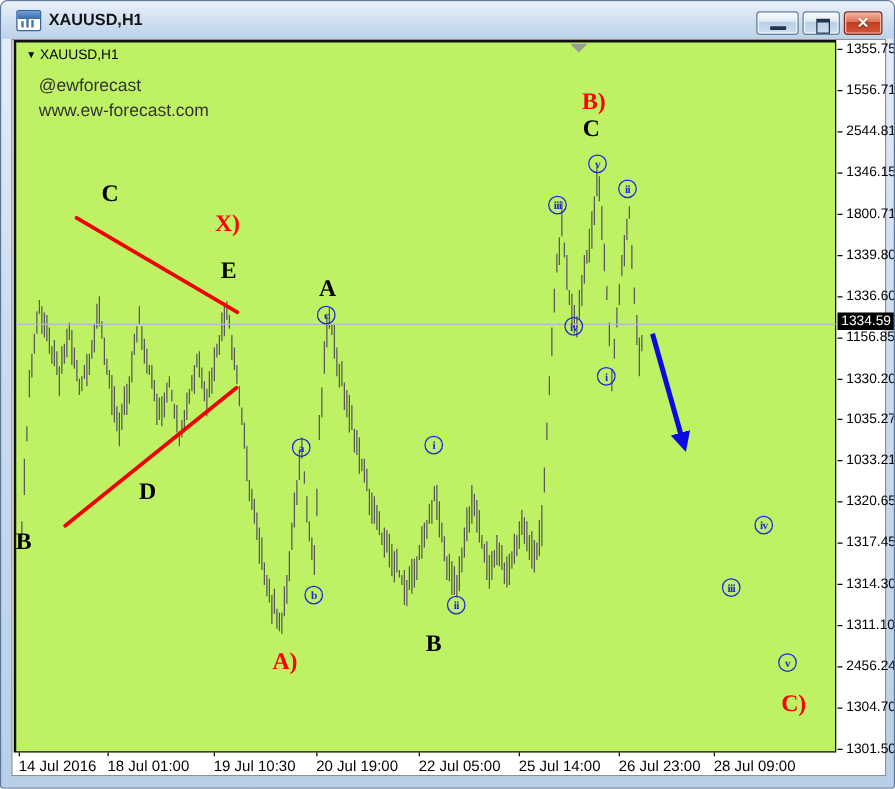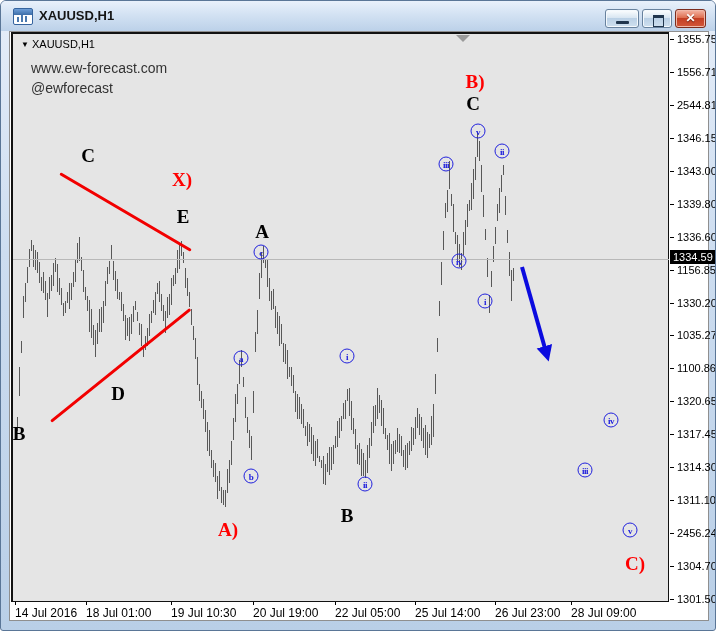--- a/index.html
+++ b/index.html
@@ -21,21 +21,21 @@
   .wbtn-min{width:34px;position:relative;}
   .wbtn-res{width:30px;position:relative;}
   .wbtn-close{width:31px;border:1px solid #7c2d1e;box-shadow:inset 0 0 0 1px #f0b9a9;
     background:linear-gradient(#f4b6a6,#de7052 45%,#c23d22 46%,#d2573a);
     color:#fff;font-size:12px;font-weight:700;text-align:center;line-height:17px;
     text-shadow:0 1px 1px #6e1d0e;}
   .glyph-min{position:absolute;left:10px;top:11px;width:13px;height:3px;background:#21364e;border-radius:1px;}
   .glyph-res{position:absolute;left:10px;top:5px;width:9px;height:8px;border:1px solid #21364e;border-top-width:3px;background:transparent;}
   .client{position:absolute;left:8px;top:30px;width:700px;height:590px;background:#fff;border:1px solid #8f8f8f;box-sizing:border-box;}
   .plot{position:absolute;left:1px;top:0px;width:658px;height:570px;box-sizing:border-box;
-    border:1px solid #111;border-left-width:2px;border-top-width:2px;background:#e5e5e5;overflow:visible;}
+    border:1px solid #111;border-left-width:2px;border-top-width:2px;background:#bef264;overflow:visible;}
   .chart-header{position:absolute;left:8px;top:4px;font-size:11px;color:#000;}
   .chart-header .tri{font-size:8px;vertical-align:1px;}
   .watermark{position:absolute;left:18px;top:24px;font-size:14px;color:#333;line-height:20px;}
   .scroll-marker{position:absolute;top:1px;width:0;height:0;border-left:7px solid transparent;
     border-right:7px solid transparent;border-top:7px solid #9a9a9a;}
   .price-line{position:absolute;left:0;width:656px;height:1px;background:#b8b8b8;}
   .bar{position:absolute;width:1px;background:#585858;}
   .tline{position:absolute;height:3px;border-radius:2px;transform-origin:0 50%;}
   .wave-letter{position:absolute;transform:translate(-50%,-50%);font-family:"Liberation Serif",serif;
     font-size:19px;font-weight:600;white-space:nowrap;}
@@ -72,22 +72,22 @@
         <div class="glyph-res"></div>
       </div>
       <div class="wbtn wbtn-close"><span>✕</span></div>
     </div>
   </div>
 
   <div class="client">
     <div class="plot">
       <div class="chart-header"><span class="tri">▼</span> <span>XAUUSD,H1</span></div>
       <div class="watermark">
+        <div>@ewforecast</div>
         <div>www.ew-forecast.com</div>
-        <div>@ewforecast</div>
       </div>
       <div class="scroll-marker" style="left:443px"></div>
       <div>
           <div class="bar" style="left: 4px; top: 383.273px; height: 13.5238px; background: rgb(88, 88, 88);"></div>
           <div class="bar" style="left: 6px; top: 333.053px; height: 28.71px; background: rgb(88, 88, 88);"></div>
           <div class="bar" style="left: 8px; top: 306.803px; height: 11.7698px; background: rgb(88, 88, 88);"></div>
           <div class="bar" style="left: 10px; top: 262.229px; height: 22.2092px; background: rgb(88, 88, 88);"></div>
           <div class="bar" style="left: 12px; top: 249.22px; height: 19.0612px; background: rgb(88, 88, 88);"></div>
           <div class="bar" style="left: 14px; top: 232.666px; height: 16.63px; background: rgb(88, 88, 88);"></div>
           <div class="bar" style="left: 16px; top: 214.865px; height: 18.4105px; background: rgb(88, 88, 88);"></div>
@@ -375,33 +375,33 @@
     <div class="price-axis">
         <div class="pa-tick" style="top: 7px;"></div>
         <div class="pa-label" style="top: 7px;">1355.75</div>
         <div class="pa-tick" style="top: 40px;"></div>
         <div class="pa-label" style="top: 40.0336px;">1556.71</div>
         <div class="pa-tick" style="top: 73px;"></div>
         <div class="pa-label" style="top: 73.0672px;">2544.81</div>
         <div class="pa-tick" style="top: 106px;"></div>
         <div class="pa-label" style="top: 106.101px;">1346.15</div>
         <div class="pa-tick" style="top: 139px;"></div>
-        <div class="pa-label" style="top: 138.618px;">1343.00</div>
+        <div class="pa-label" style="top: 138.618px;">1800.71</div>
         <div class="pa-tick" style="top: 172px;"></div>
         <div class="pa-label" style="top: 171.652px;">1339.80</div>
         <div class="pa-tick" style="top: 205px;"></div>
         <div class="pa-label" style="top: 204.685px;">1336.60</div>
         <div class="pa-tick" style="top: 238px;"></div>
         <div class="pa-label" style="top: 237.719px;">1156.85</div>
         <div class="pa-tick" style="top: 271px;"></div>
         <div class="pa-label" style="top: 270.753px;">1330.20</div>
         <div class="pa-tick" style="top: 303px;"></div>
         <div class="pa-label" style="top: 303.27px;">1035.27</div>
         <div class="pa-tick" style="top: 336px;"></div>
-        <div class="pa-label" style="top: 336.304px;">1100.86</div>
+        <div class="pa-label" style="top: 336.304px;">1033.21</div>
         <div class="pa-tick" style="top: 369px;"></div>
         <div class="pa-label" style="top: 369.337px;">1320.65</div>
         <div class="pa-tick" style="top: 402px;"></div>
         <div class="pa-label" style="top: 402.371px;">1317.45</div>
         <div class="pa-tick" style="top: 435px;"></div>
         <div class="pa-label" style="top: 434.888px;">1314.30</div>
         <div class="pa-tick" style="top: 468px;"></div>
         <div class="pa-label" style="top: 467.922px;">1311.10</div>
         <div class="pa-tick" style="top: 501px;"></div>
         <div class="pa-label" style="top: 500.956px;">2456.24</div>

